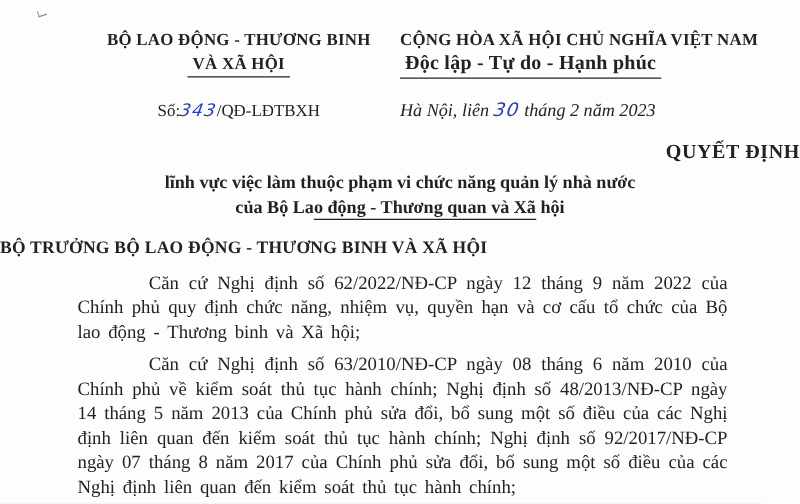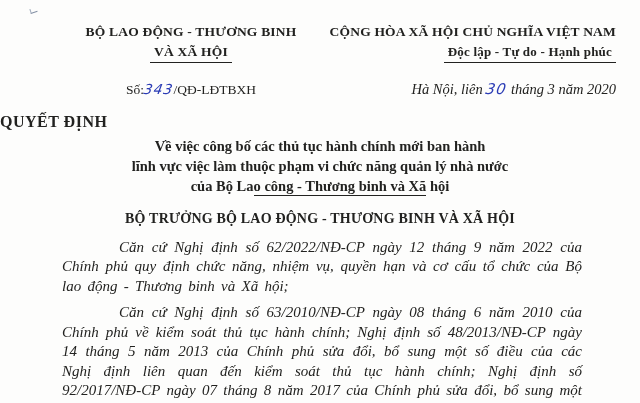--- a/index.html
+++ b/index.html
@@ -13,48 +13,48 @@
     box-sizing:border-box;
     padding-top:24px;
   }
   .scan-speck{
     position:absolute;left:30px;top:8px;width:6px;height:4px;
     border-bottom:1.5px solid #5a6b86;border-left:1px solid #7d8ca3;
     transform:rotate(-18deg);opacity:.75;
   }
   .header-row{display:flex;align-items:flex-start;}
   .col-left{flex:0 0 258px;margin-left:62px;text-align:center;}
-  .col-right{flex:1;margin-right:24px;text-align:right;}
+  .col-right{flex:1;margin-right:8px;text-align:left;}
   .hdr-line1{font-weight:bold;font-size:13.5px;line-height:1.25;letter-spacing:.2px;}
   .hdr-line2-wrap{margin-top:1px;}
   .hdr-underline{
     display:inline-block;font-weight:bold;font-size:13.5px;
     border-bottom:1.3px solid #222220;padding:0 4px 2px 4px;letter-spacing:.2px;font-family:Liberation Serif, serif;
   }
-  .motto{font-size:13px;}
+  .motto{font-size:16px;}
   .so-date-row{display:flex;align-items:baseline;margin-top:17px;}
   .so-line{font-size:13.5px;}
   .date-line{font-style:italic;font-size:14.5px;}
   .hand{
     color:#2b3cb5;font-family:"DejaVu Sans",sans-serif;font-style:italic;
     display:inline-block;transform:skewX(-10deg);font-size:1.02em;letter-spacing:1px;
   }
   .title{
-    margin-top:15px;text-align:left;font-weight:bold;font-size:16px;letter-spacing:.5px;
+    margin-top:15px;text-align:right;font-weight:bold;font-size:16px;letter-spacing:.5px;
   }
   .subtitle{
     margin-top:5px;text-align:center;font-weight:bold;font-size:14.5px;line-height:1.38;
   }
   .sub-underline{border-bottom:1.2px solid #222220;padding-bottom:1px;}
   .authority{
-    margin-top:15px;text-align:center;font-weight:bold;font-size:14px;letter-spacing:.2px;
+    margin-top:15px;text-align:left;font-weight:bold;font-size:14px;letter-spacing:.2px;
   }
   .body-text{
     margin:11px 58px 0 62px;
-    font-style:italic;font-size:15px;line-height:1.3;
+    font-size:15px;line-height:1.3;
     text-align:justify;text-indent:57px;word-spacing:2.5px;
   }
   .body-text + .body-text{margin-top:7px;}
 </style>
 </head>
 <body>
 
 <div class="page">
 
   <span class="scan-speck"></span>
@@ -72,30 +72,29 @@
         <span class="hdr-underline motto">Độc lập - Tự do - Hạnh phúc</span>
       </div>
     </div>
   </div>
 
   <div class="so-date-row">
     <div class="col-left">
       <span class="so-line"><span>Số:</span><span class="hand">343</span><span>/QĐ-LĐTBXH</span></span>
     </div>
     <div class="col-right">
-      <span class="date-line"><span>Hà Nội, liên </span><span class="hand">30</span><span> tháng  3  năm 2020</span></span>
+      <span class="date-line"><span>Hà Nội, liên </span><span class="hand">30</span><span> tháng  2  năm 2023</span></span>
     </div>
   </div>
 
   <div class="title">QUYẾT ĐỊNH</div>
 
   <div class="subtitle">
-    <div>Về việc công bố các thủ tục hành chính mới ban hành</div>
     <div>lĩnh vực việc làm thuộc phạm vi chức năng quản lý nhà nước</div>
-    <div><span>của Bộ La</span><span class="sub-underline">o công - Thương binh và Xã</span><span> hội</span></div>
+    <div><span>của Bộ La</span><span class="sub-underline">o động - Thương quan và Xã</span><span> hội</span></div>
   </div>
 
   <div class="authority">BỘ TRƯỞNG BỘ LAO ĐỘNG - THƯƠNG BINH VÀ XÃ HỘI</div>
 
   <p class="body-text">Căn cứ Nghị định số 62/2022/NĐ-CP ngày 12 tháng 9 năm 2022 của Chính phủ quy định chức năng, nhiệm vụ, quyền hạn và cơ cấu tổ chức của Bộ lao động - Thương binh và Xã hội;</p>
 
   <p class="body-text">Căn cứ Nghị định số 63/2010/NĐ-CP ngày 08 tháng 6 năm 2010 của Chính phủ về kiểm soát thủ tục hành chính; Nghị định số 48/2013/NĐ-CP ngày 14 tháng 5 năm 2013 của Chính phủ sửa đổi, bổ sung một số điều của các Nghị định liên quan đến kiểm soát thủ tục hành chính; Nghị định số 92/2017/NĐ-CP ngày 07 tháng 8 năm 2017 của Chính phủ sửa đổi, bổ sung một số điều của các Nghị định liên quan đến kiểm soát thủ tục hành chính;</p>
 
 </div>
 

